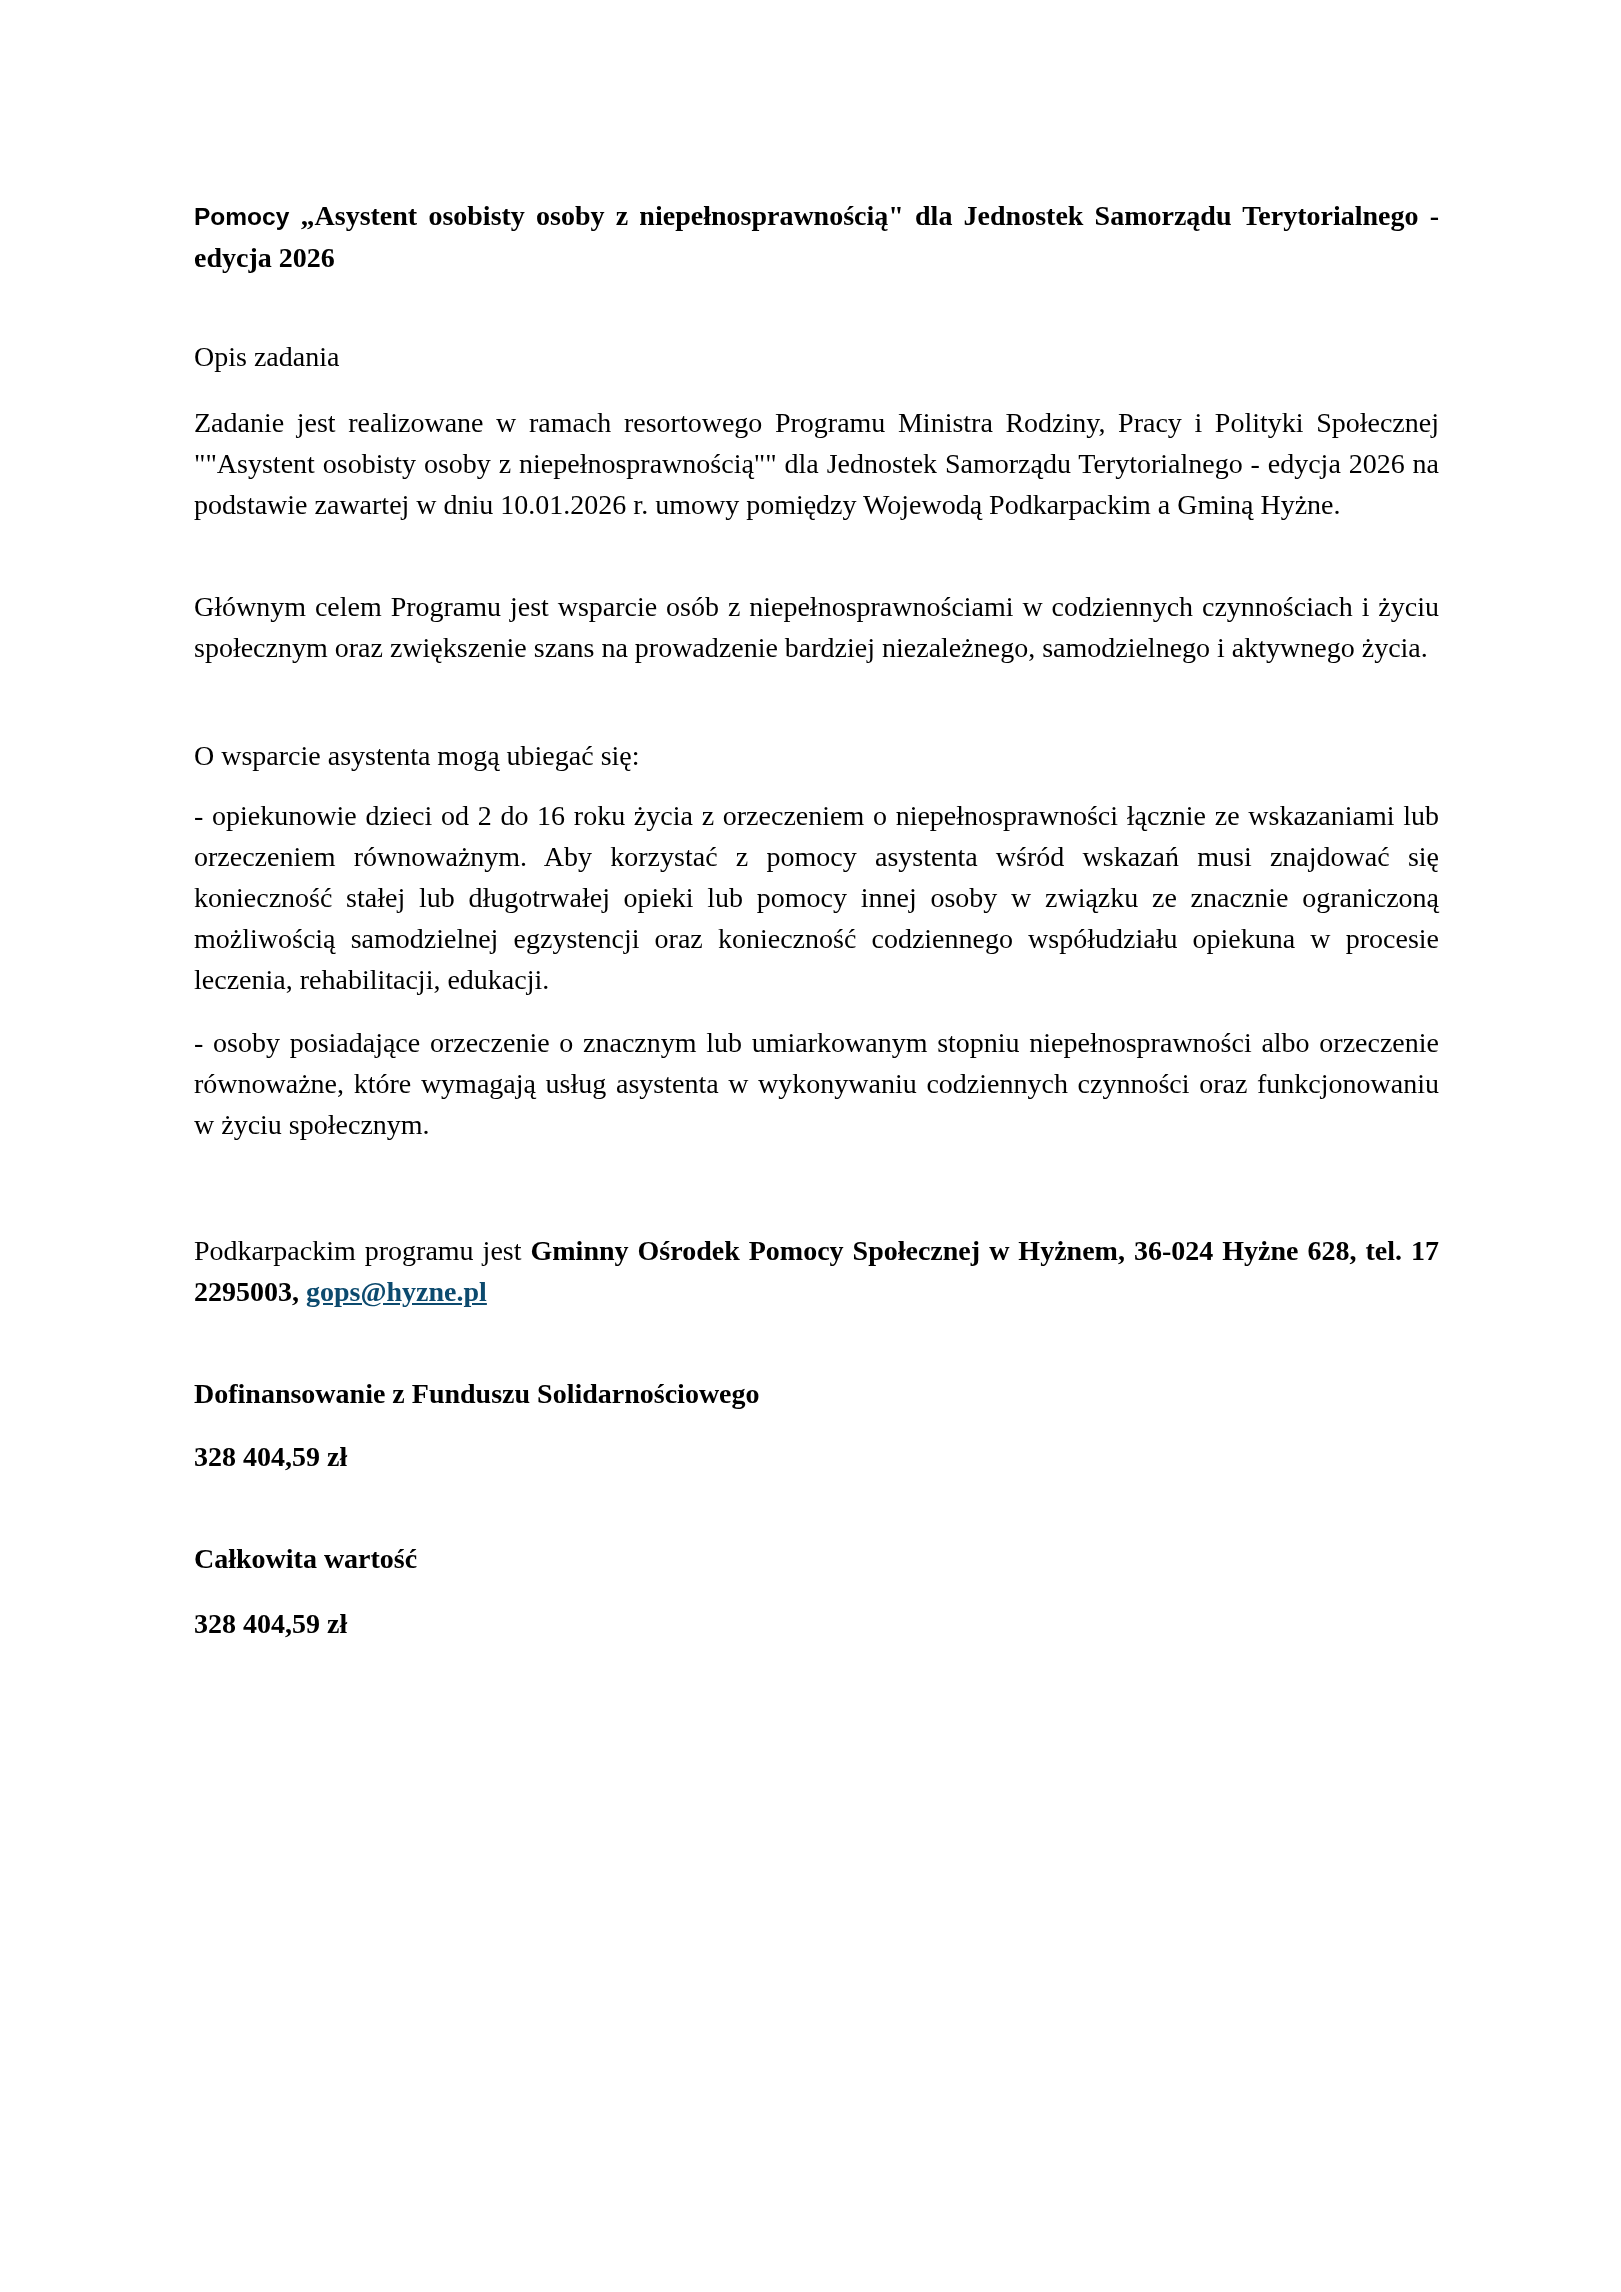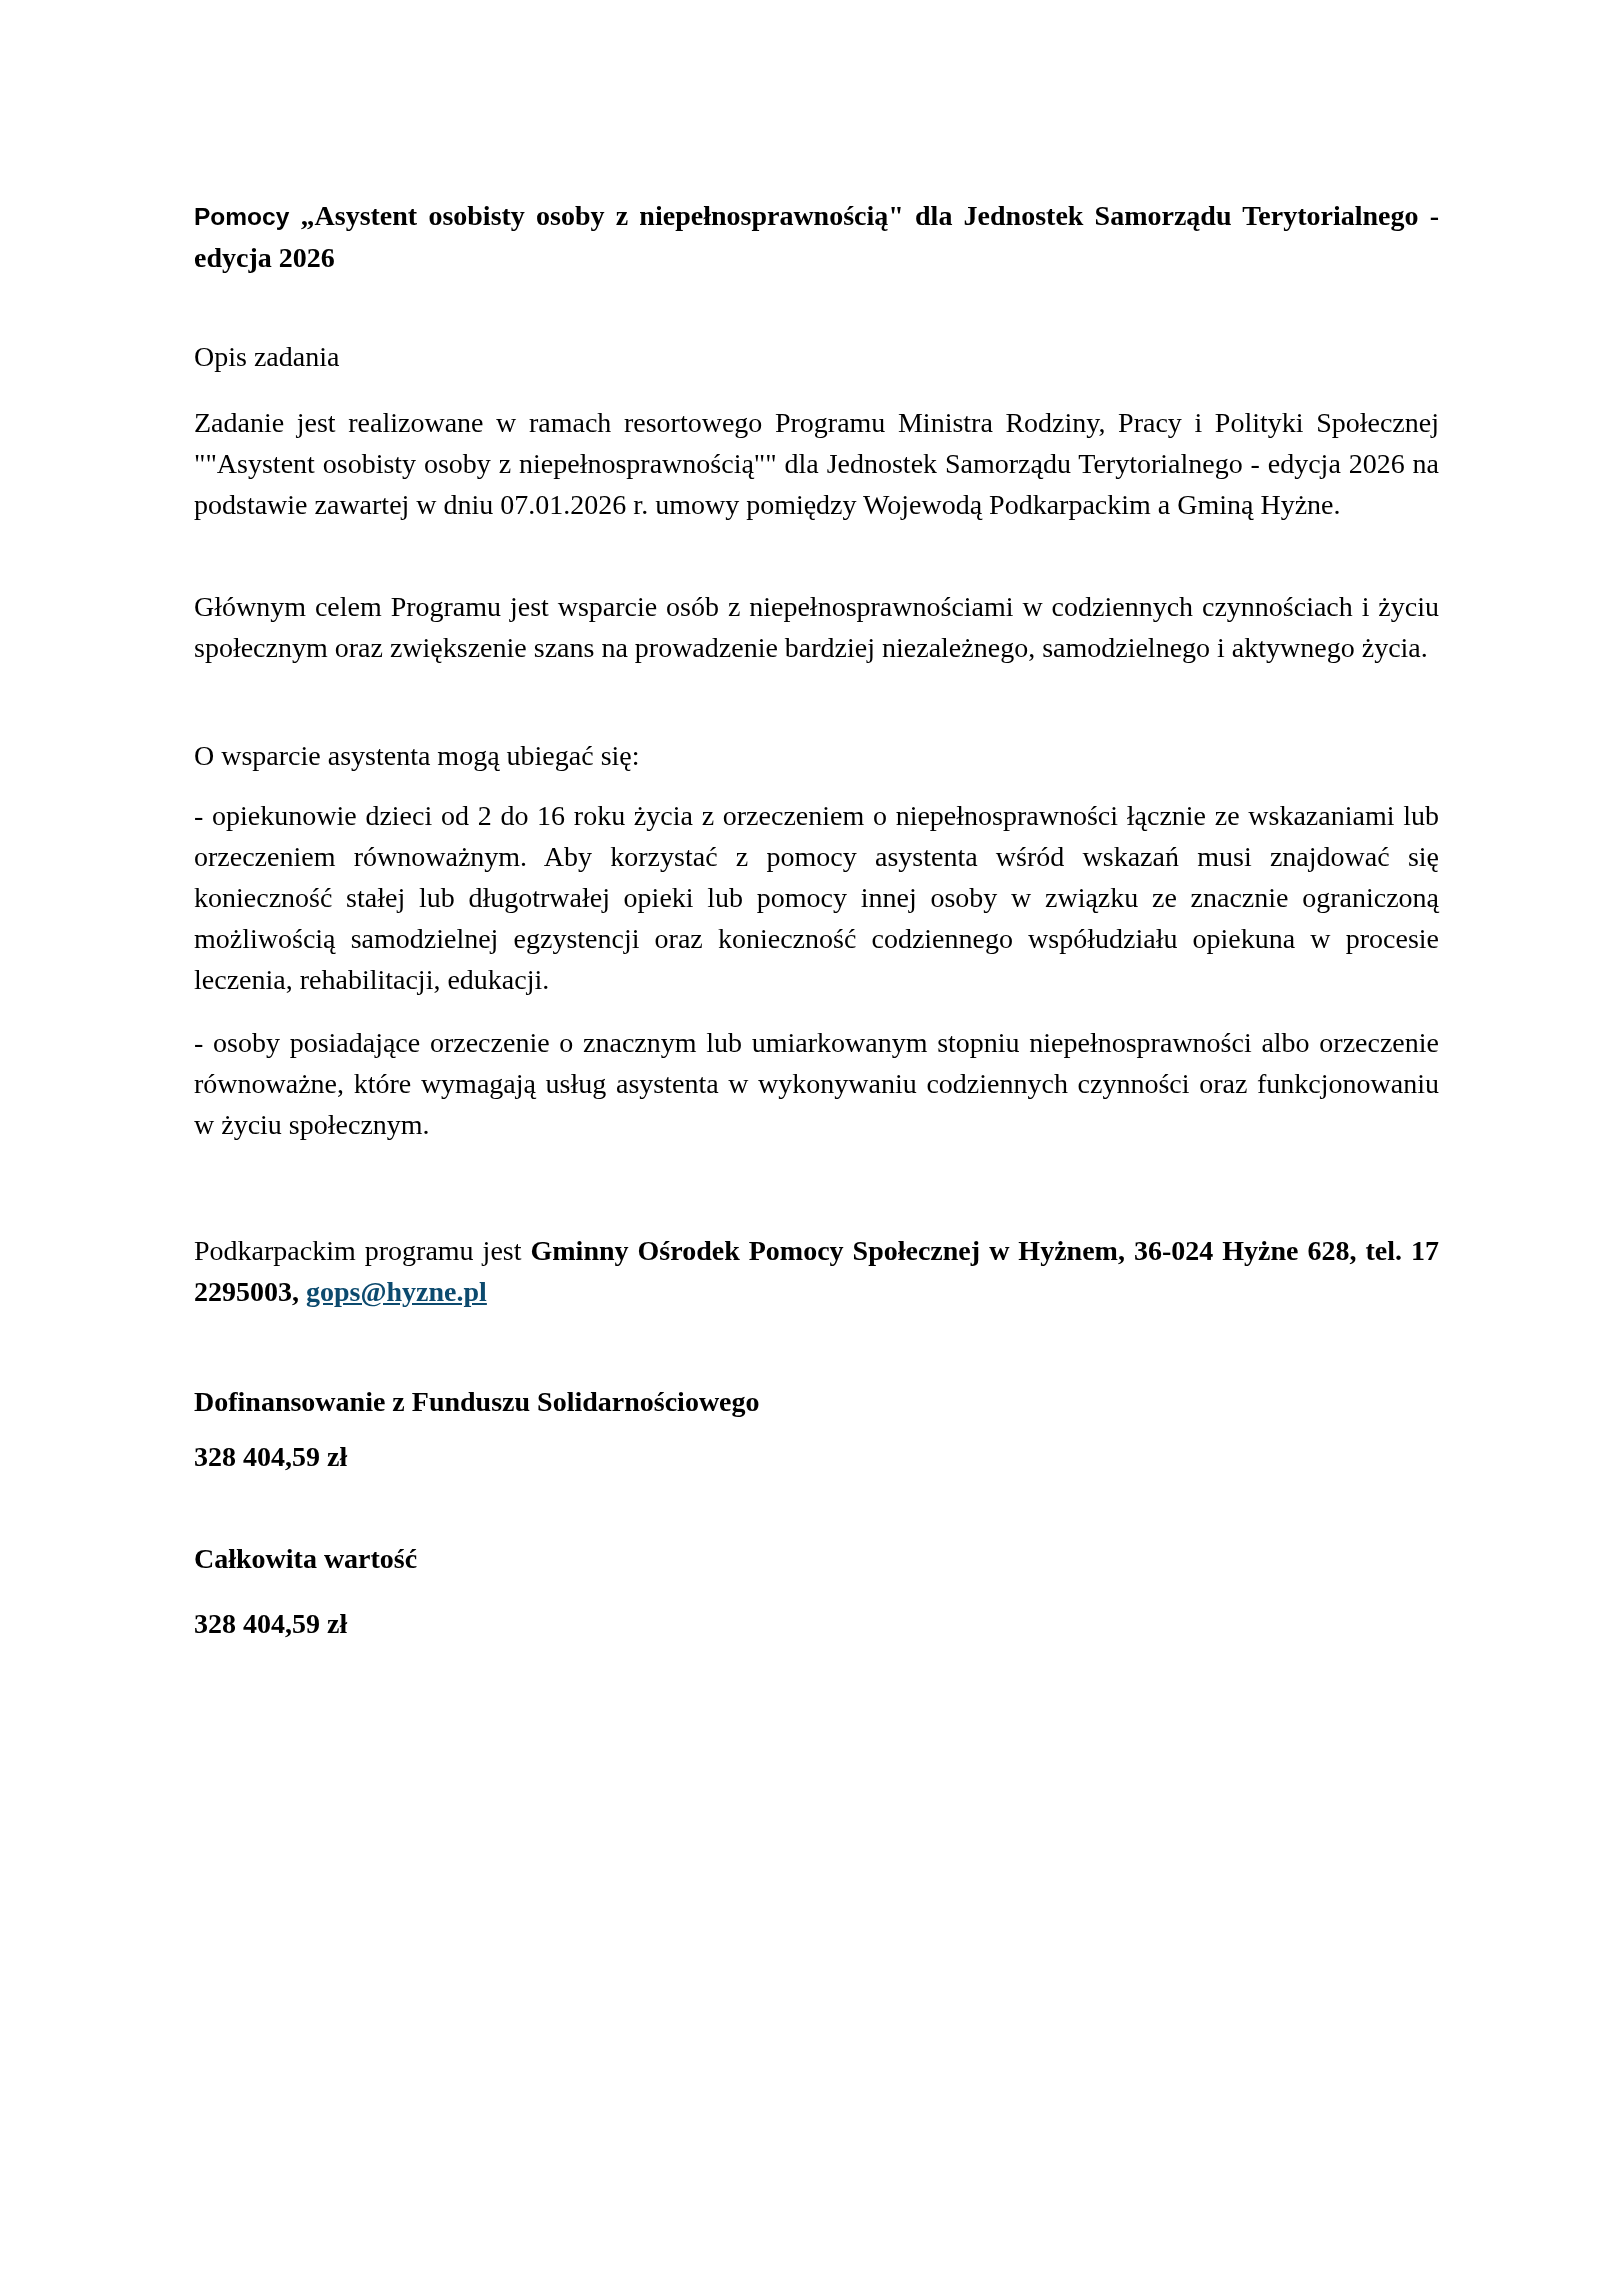--- a/index.html
+++ b/index.html
@@ -53,33 +53,33 @@
   </style>
 </head>
 <body>
 
 <div class="page">
 
   <p class="block title" style="top:195px;"><span class="sans">Pomocy</span><span> „Asystent osobisty osoby z niepełnosprawnością" dla Jednostek Samorządu Terytorialnego - edycja 2026</span></p>
 
   <p class="block" style="top:336px;">Opis zadania</p>
 
-  <p class="block justify" style="top:402px;">Zadanie jest realizowane w ramach resortowego Programu Ministra Rodziny, Pracy i Polityki Społecznej ""Asystent osobisty osoby z niepełnosprawnością"" dla Jednostek Samorządu Terytorialnego - edycja 2026 na podstawie zawartej w dniu 07.01.2026 r. umowy pomiędzy Wojewodą Podkarpackim a Gminą Hyżne.</p>
+  <p class="block justify" style="top:402px;">Zadanie jest realizowane w ramach resortowego Programu Ministra Rodziny, Pracy i Polityki Społecznej ""Asystent osobisty osoby z niepełnosprawnością"" dla Jednostek Samorządu Terytorialnego - edycja 2026 na podstawie zawartej w dniu 10.01.2026 r. umowy pomiędzy Wojewodą Podkarpackim a Gminą Hyżne.</p>
 
   <p class="block justify" style="top:586px;">Głównym celem Programu jest wsparcie osób z niepełnosprawnościami w codziennych czynnościach i życiu społecznym oraz zwiększenie szans na prowadzenie bardziej niezależnego, samodzielnego i aktywnego życia.</p>
 
   <p class="block" style="top:735px;">O wsparcie asystenta mogą ubiegać się:</p>
 
   <p class="block justify" style="top:795px;">- opiekunowie dzieci od 2 do 16 roku życia z orzeczeniem o niepełnosprawności łącznie ze wskazaniami lub orzeczeniem równoważnym. Aby korzystać z pomocy asystenta wśród wskazań musi znajdować się konieczność stałej lub długotrwałej opieki lub pomocy innej osoby w związku ze znacznie ograniczoną możliwością samodzielnej egzystencji oraz konieczność codziennego współudziału opiekuna w procesie leczenia, rehabilitacji, edukacji.</p>
 
   <p class="block justify" style="top:1022px;">- osoby posiadające orzeczenie o znacznym lub umiarkowanym stopniu niepełnosprawności albo orzeczenie równoważne, które wymagają usług asystenta w wykonywaniu codziennych czynności oraz funkcjonowaniu w życiu społecznym.</p>
 
   <p class="block justify" style="top:1230px;"><span>Podkarpackim programu jest </span><span class="bold">Gminny Ośrodek Pomocy Społecznej w Hyżnem, 36-024 Hyżne 628, tel. 17 2295003, </span><a class="email" href="#">gops@hyzne.pl</a></p>
 
-  <p class="block bold" style="top:1373px;margin-top:8px;">Dofinansowanie z Funduszu Solidarnościowego</p>
+  <p class="block bold" style="top:1373px;">Dofinansowanie z Funduszu Solidarnościowego</p>
 
   <p class="block bold" style="top:1436px;">328 404,59 zł</p>
 
   <p class="block bold" style="top:1538px;">Całkowita wartość</p>
 
   <p class="block bold" style="top:1603px;">328 404,59 zł</p>
 
 </div>
 
 

